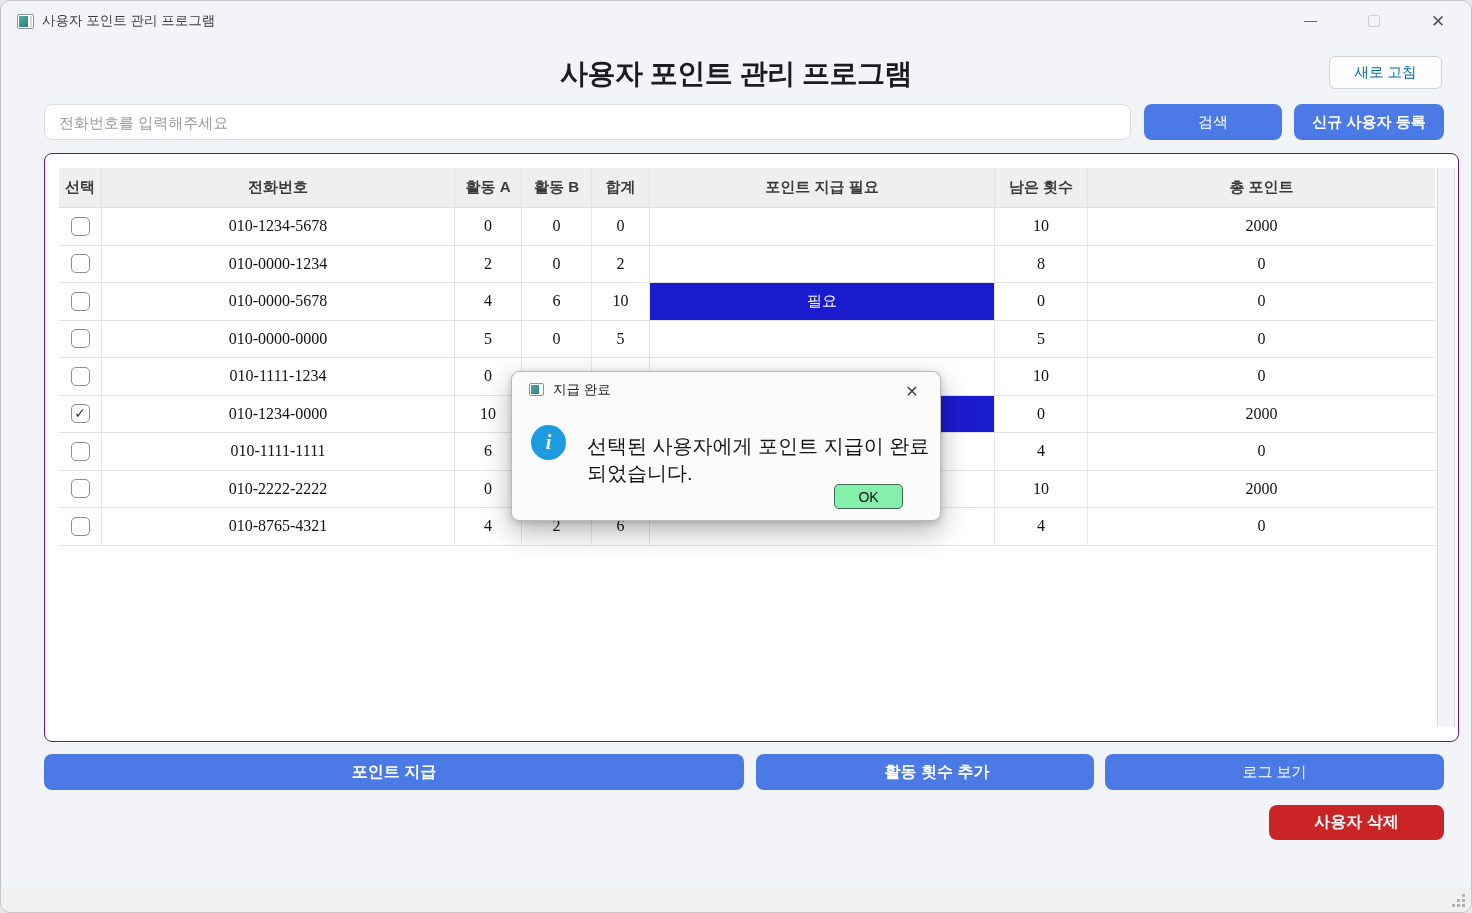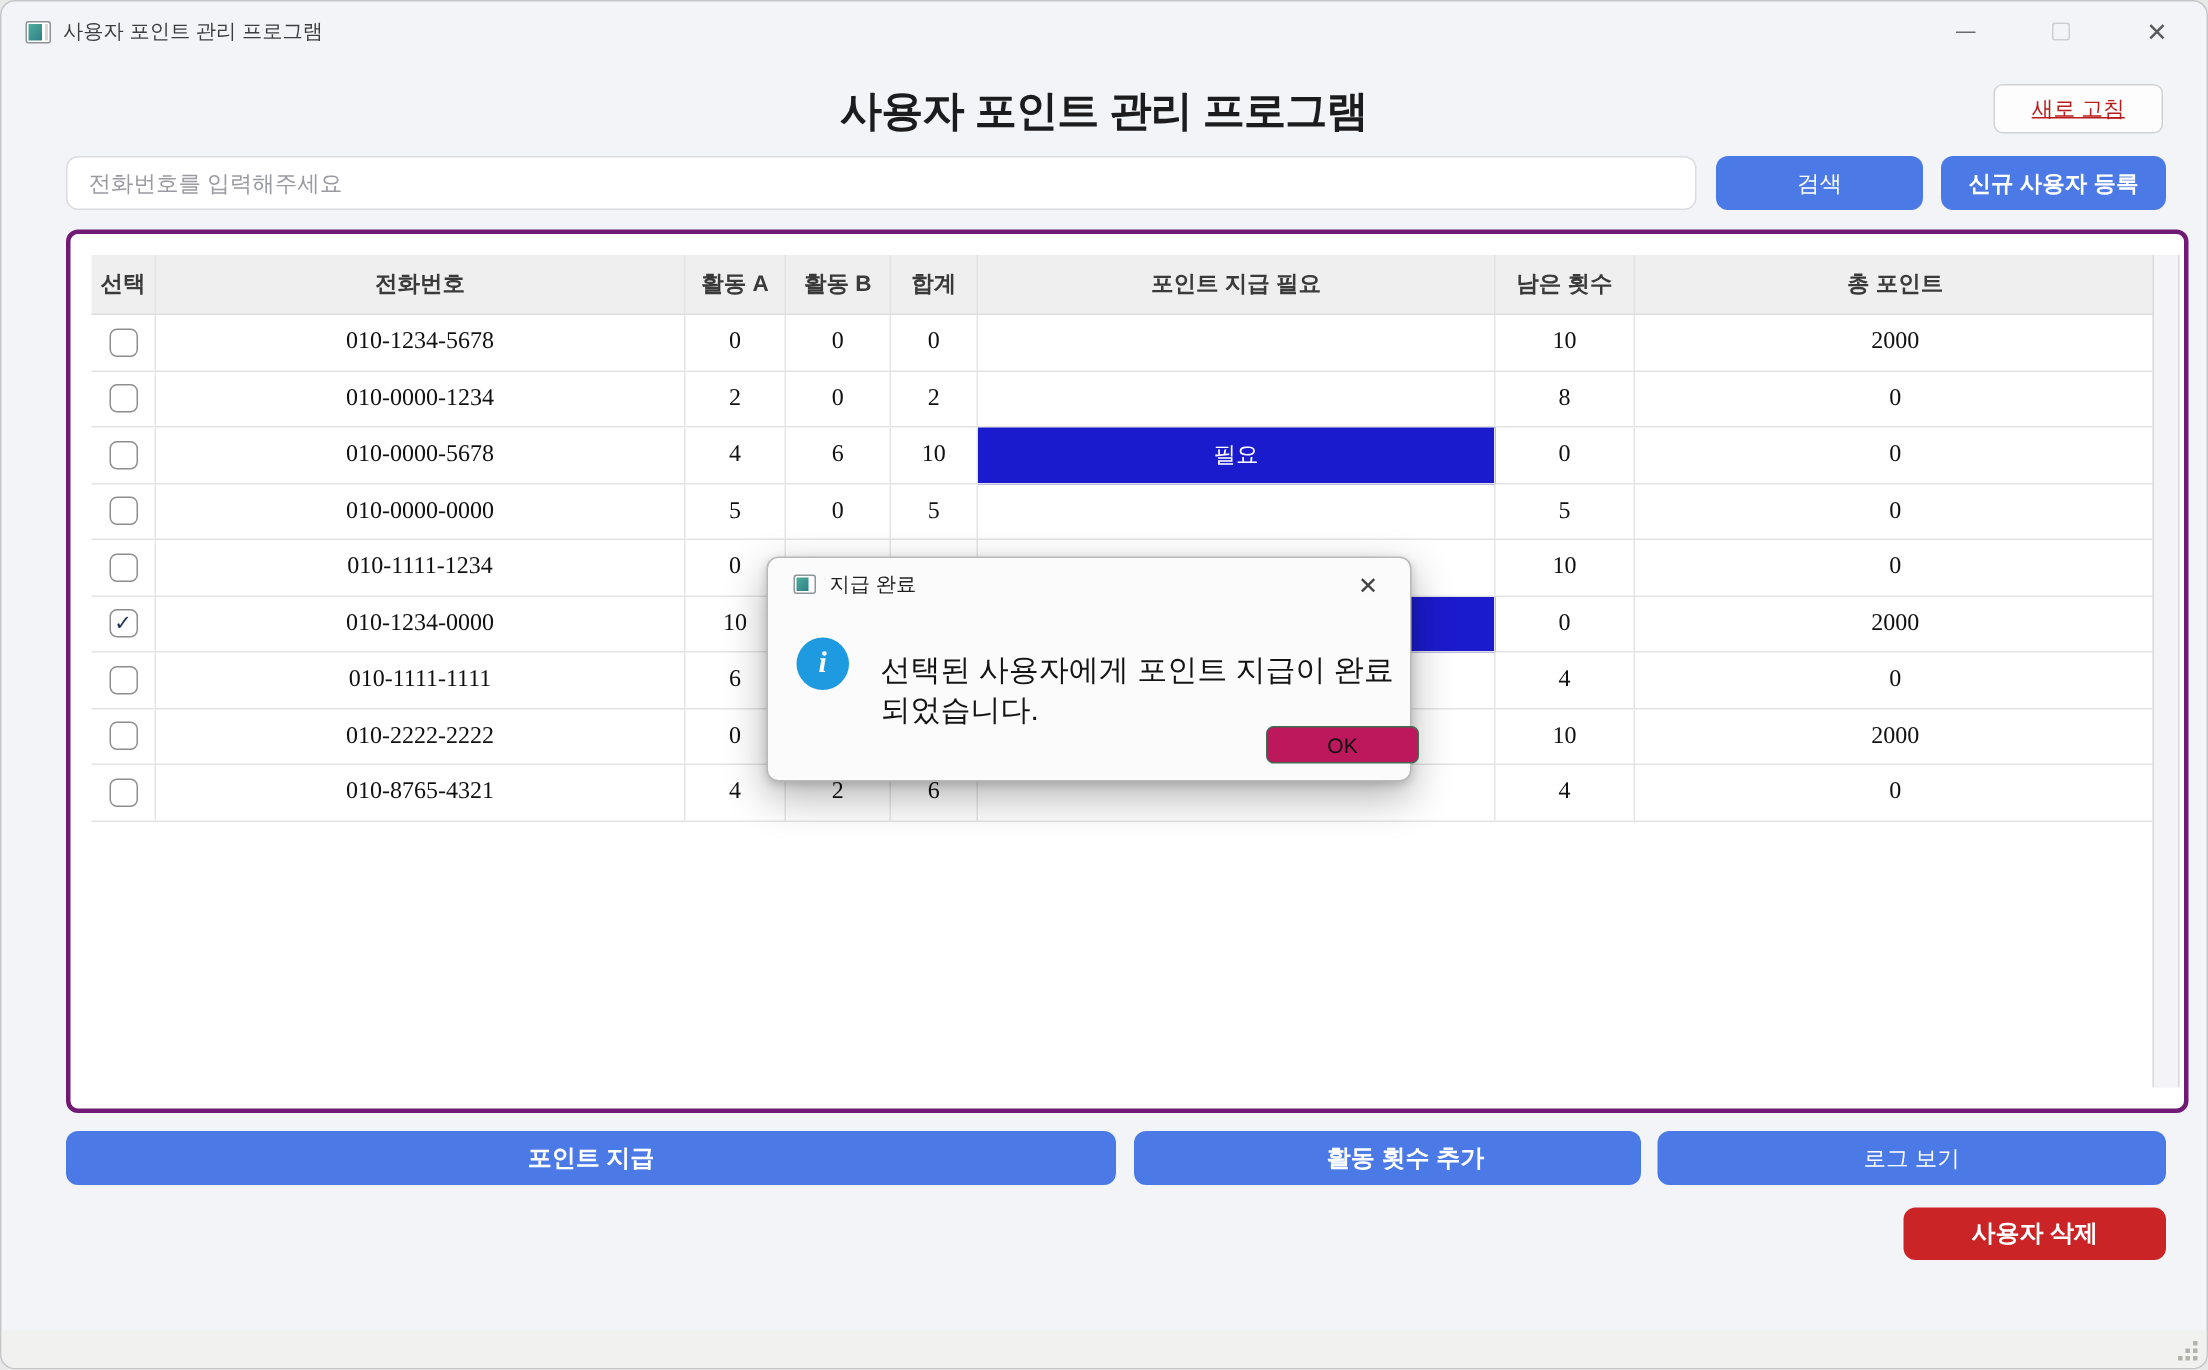--- a/index.html
+++ b/index.html
@@ -46,37 +46,37 @@
 
   
   .page-title {
     position:absolute; top:54px; left:0; right:0; text-align:center;
     font-size:28px; font-weight:bold; color:#1c1c1e; letter-spacing:-0.5px;
   }
   .btn { border:none; cursor:pointer; font-family:"Liberation Sans",sans-serif; }
   .refresh-btn {
     position:absolute; right:29px; top:55px; width:113px; height:33px;
     background:#fdfdfd; border:1px solid #d3d3d5; border-radius:6px;
-    font-size:14.5px; color:#b91c1c;text-decoration:underline;
+    font-size:14.5px; color:#0369a1;
   }
   .search-input {
     position:absolute; left:43px; top:103px; width:1087px; height:36px;
     border:1px solid #dcdce0; border-radius:8px; background:#fff;
     font-size:15px; color:#222; padding:2px 14px; outline:none;
     font-family:"Liberation Sans",sans-serif;
   }
   .search-input::placeholder { color:#9a9aa2; }
   .blue { background:#4b7ae6; color:#fff; border-radius:8px; }
   .search-btn { position:absolute; left:1143px; top:103px; width:138px; height:36px; font-size:15px; }
   .register-btn { position:absolute; left:1293px; top:103px; width:150px; height:36px; font-size:15px; font-weight:bold; }
 
   
   .card {
     position:absolute; left:43px; top:152px; width:1415px; height:589px;
-    background:#fff; border:3px solid #701a75; border-radius:8px;
+    background:#fff; border:1px solid #701a75; border-radius:8px;
   }
   .vscroll {
     position:absolute; top:14px; bottom:14px; right:3px; width:18px;
     background:#f4f4f8; border-left:1px solid #d9d9dd; border-right:1px solid #d9d9dd;
   }
   .tbl { position:absolute; left:14px; top:14px; width:1376px; }
   .trow { display:flex; height:37.5px; }
   .trow.head { height:40px; background:#efefef; }
   .tcell {
     display:flex; align-items:center; justify-content:center;
@@ -126,22 +126,22 @@
   .dialog-title { position:absolute; left:41px; top:9px; font-size:13.5px; color:#1f1f1f; }
   .dialog-close { position:absolute; right:16px; top:8px; font-size:16px; color:#444;
     width:24px; height:22px; display:flex; align-items:center; justify-content:center; cursor:pointer; }
   .info-icon {
     position:absolute; left:19px; top:53px; width:35px; height:35px; border-radius:50%;
     background:#1e9be0; color:#fff; display:flex; align-items:center; justify-content:center;
     font-size:20px; font-weight:bold; font-family:"Liberation Serif",serif; font-style:italic;
   }
   .dialog-msg { position:absolute; left:75px; top:61px; font-size:20px; color:#141414; }
   .ok-btn {
-    position:absolute; left:332px; top:112px; width:102px; height:25px;
-    background:#be185d; border:1.6px solid #3e6b52; border-radius:5px;
+    position:absolute; left:322px; top:112px; width:69px; height:25px;
+    background:#86efac; border:1.6px solid #3e6b52; border-radius:5px;
     font-size:14px; color:#111;
   }
 </style>
 </head>
 <body>
 
 <div class="window">
 
   <div class="titlebar">
     <span class="app-icon"></span>

